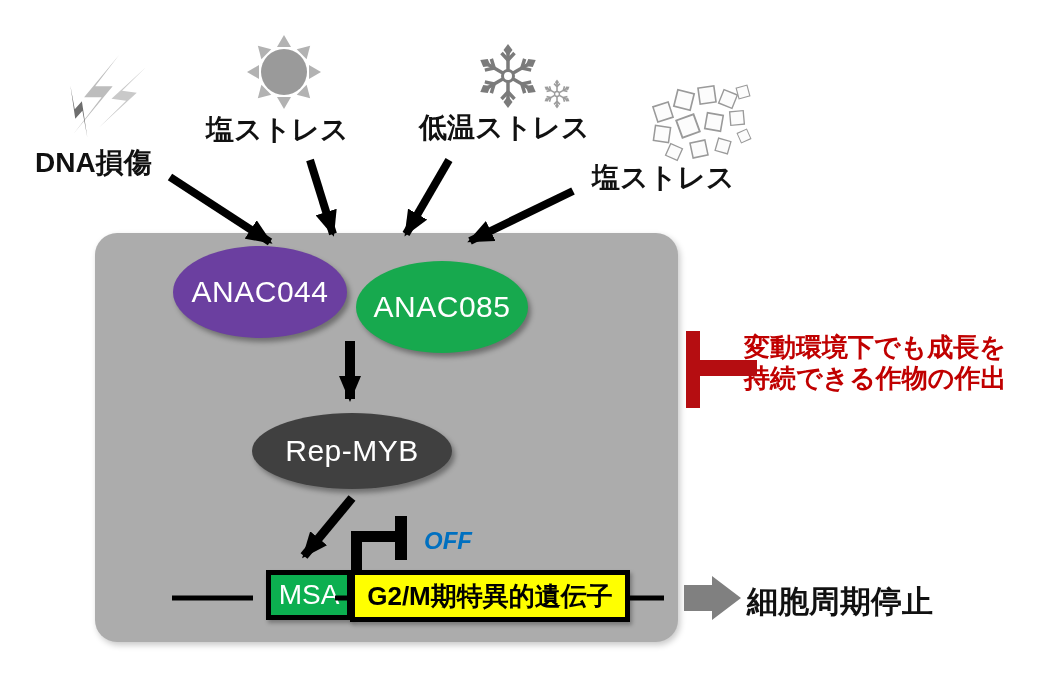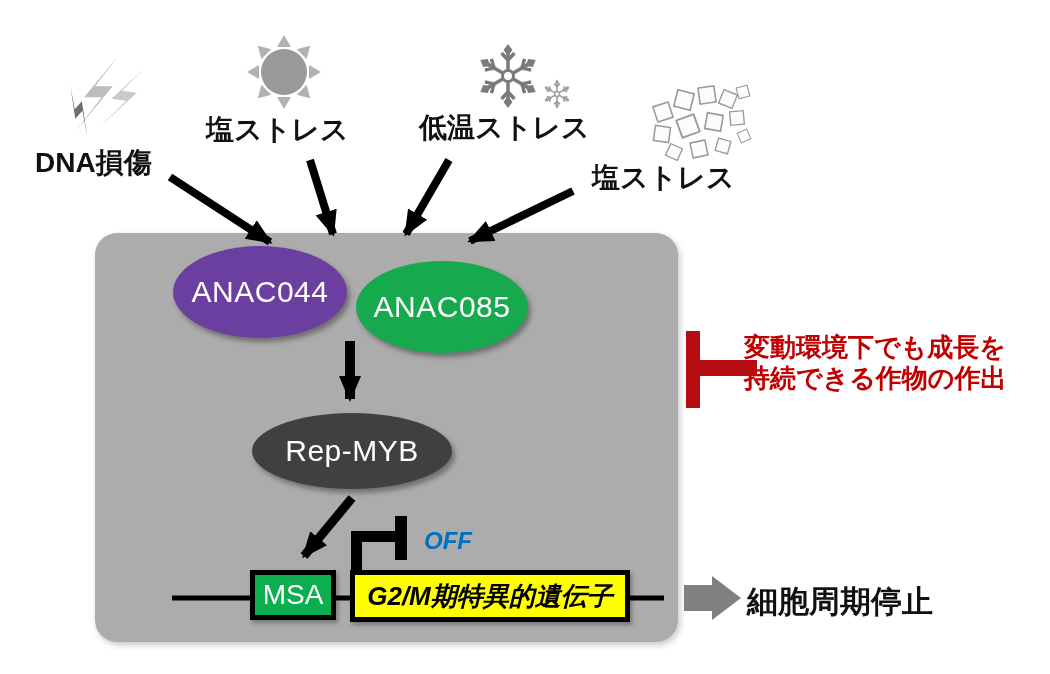--- a/index.html
+++ b/index.html
@@ -19,22 +19,22 @@
   }
   .ellipse{border-radius:50%;box-shadow:3px 4px 5px rgba(0,0,0,.35);}
   .anac044{left:173px;top:246px;width:174px;height:92px;background:#6B3FA0;}
   .anac085{left:356px;top:261px;width:172px;height:92px;background:#17A94E;}
   .repmyb{left:252px;top:413px;width:200px;height:76px;background:#404040;}
   .genebox{
     position:absolute;display:flex;align-items:center;justify-content:center;
     border:5px solid #000;box-sizing:border-box;z-index:2;
     box-shadow:2px 3px 4px rgba(0,0,0,.30);
   }
-  .msa{left:250px;top:570px;width:86px;height:50px;background:#0CAF50;color:#fff;font-size:28px;}
-  .g2m{left:350px;top:570px;width:280px;height:52px;background:#FFFF00;color:#000;font-size:26px;font-weight:bold;font-style:italic;}
+  .msa{left:266px;top:570px;width:86px;height:50px;background:#0CAF50;color:#fff;font-size:28px;}
+  .g2m{left:350px;top:570px;width:280px;height:52px;background:#FFFF00;color:#000;font-size:26px;font-weight:bold;}
   .lbl{
     position:absolute;color:#111;font-size:28px;font-weight:600;z-index:2;white-space:nowrap;
   }
   .lbl-dna{left:35px;top:144px;text-align:center;}
   .lbl-heat{left:206px;top:111px;}
   .lbl-cold{left:419px;top:109px;}
   .lbl-salt{left:592px;top:159px;}
   .lbl-outcome{left:747px;top:581px;font-size:31px;font-weight:600;}
   .lbl-off{position:absolute;left:424px;top:527px;color:#0070C0;font-size:24px;font-weight:bold;z-index:4;font-style:italic;}
   .lbl-app{

